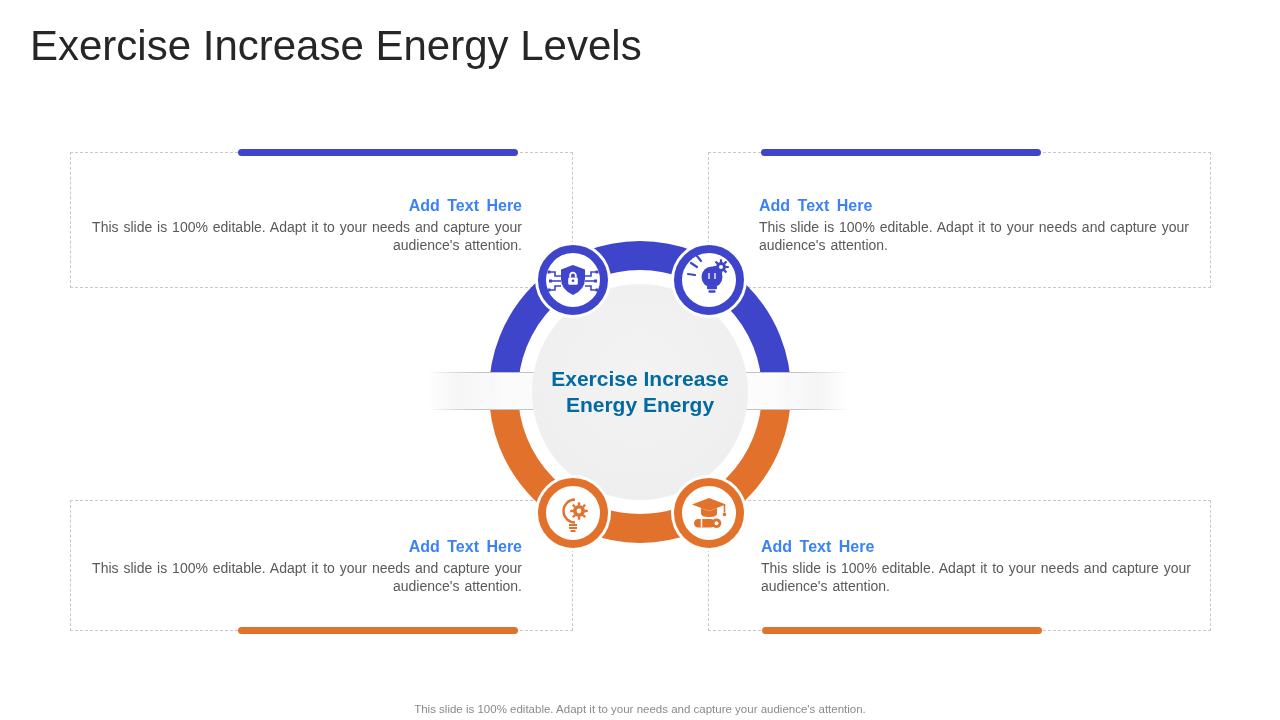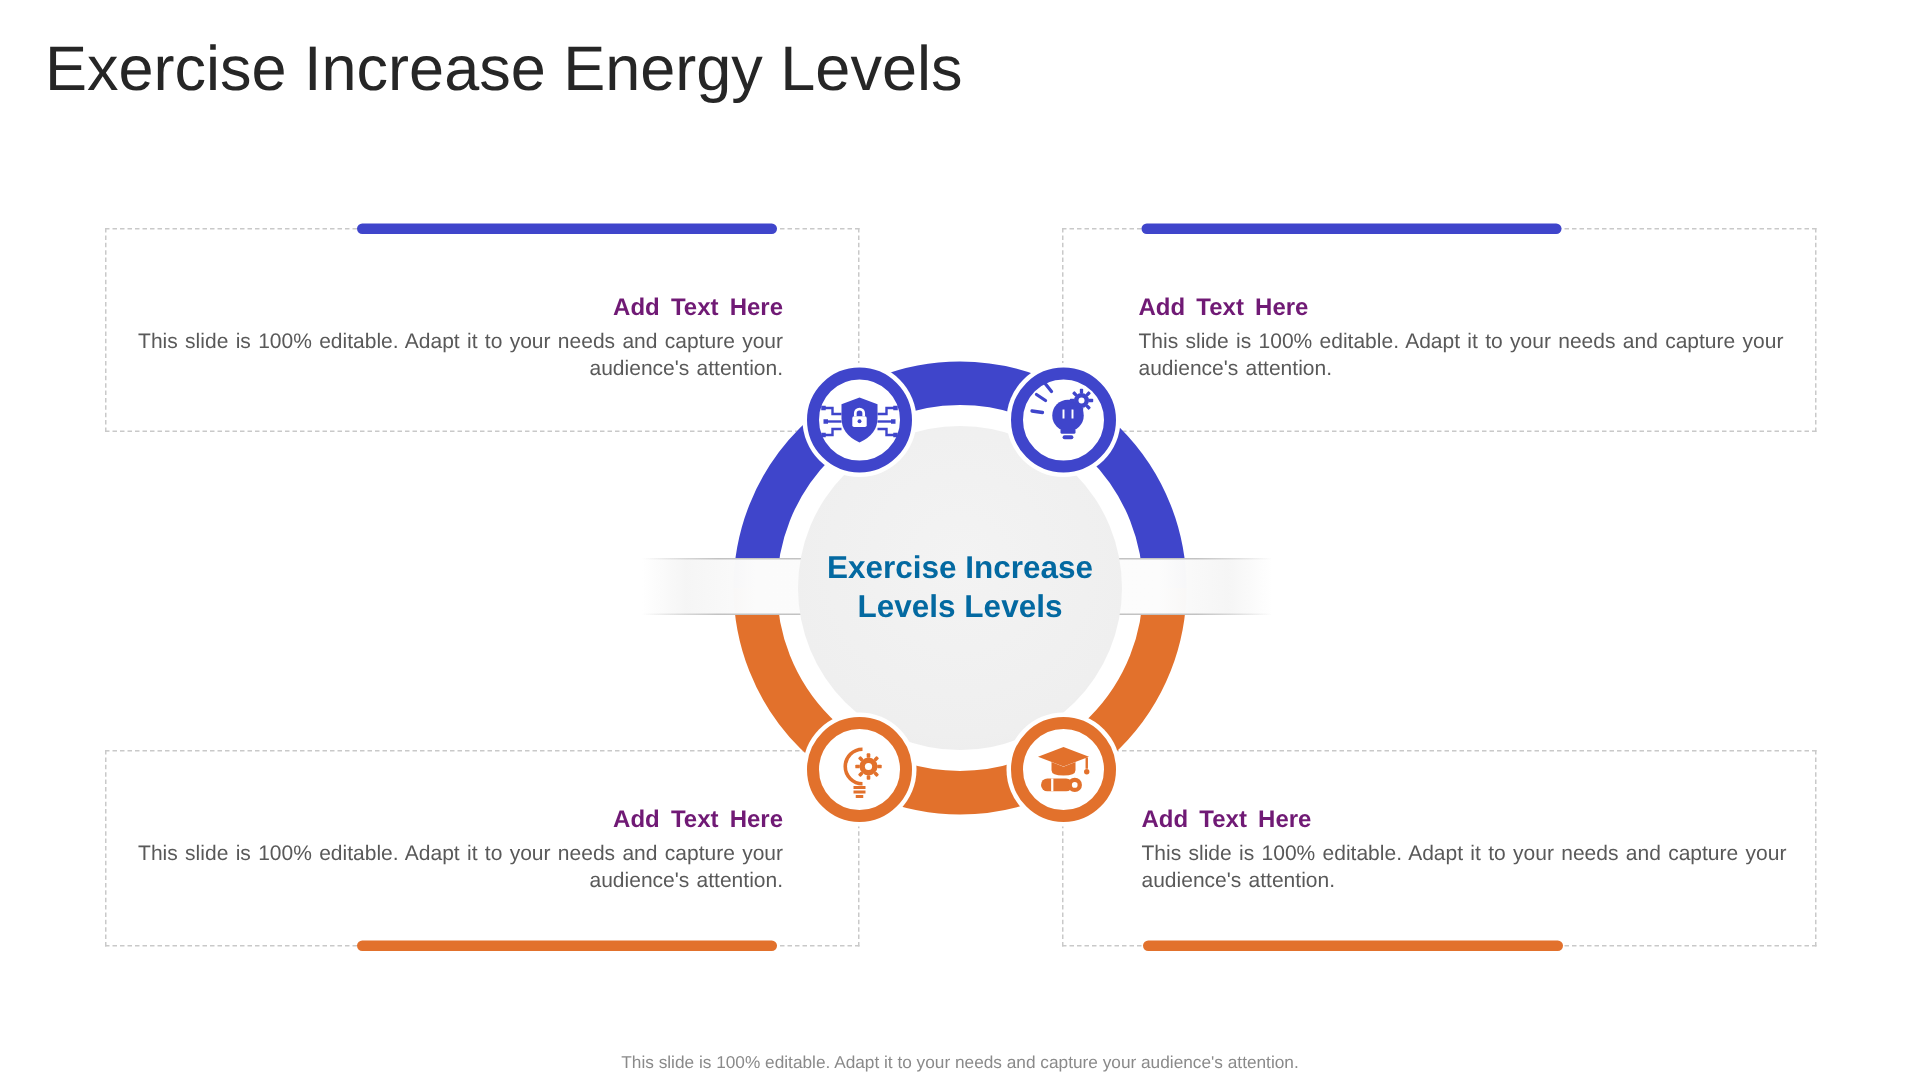--- a/index.html
+++ b/index.html
@@ -8,21 +8,21 @@
 
   .slide-title{position:absolute;left:30px;top:22px;font-size:42px;line-height:48px;
                color:#262626;font-weight:400;letter-spacing:0;}
 
   
   .tbox{position:absolute;border:1px dashed #c9c9c9;box-sizing:border-box;background:#ffffff00;}
   .tbox.tl{left:70px;top:152px;width:503px;height:136px;text-align:right;padding:44px 50px 0 8px;}
   .tbox.tr{left:708px;top:152px;width:503px;height:136px;text-align:left;padding:44px 10px 0 50px;}
   .tbox.bl{left:70px;top:500px;width:503px;height:131px;text-align:right;padding:37px 50px 0 8px;}
   .tbox.br{left:708px;top:500px;width:503px;height:131px;text-align:left;padding:37px 10px 0 52px;}
-  .tb-heading{font-size:16px;font-weight:bold;color:#701a75;word-spacing:3px;margin-bottom:3px;}
+  .tb-heading{font-size:16px;font-weight:bold;color:#3b82f6;word-spacing:3px;margin-bottom:3px;}
   .tb-body{font-size:14px;line-height:18px;color:#595959;word-spacing:1px;}
 
   .bar{position:absolute;width:280px;height:7px;border-radius:4px;}
   .bar.blue{background:#3f45cb;}
   .bar.orange{background:#e2712c;}
   .tl .bar{top:-4px;left:167px;}
   .tr .bar{top:-4px;left:52px;}
   .bl .bar{bottom:-4px;left:167px;}
   .br .bar{bottom:-4px;left:53px;}
 
@@ -88,21 +88,21 @@
 
     <div class="band">
       <div class="band-edge te"></div>
       <div class="band-edge be"></div>
     </div>
 
     <div class="inner-circle"></div>
 
     <div class="center-label">
       <div>Exercise Increase</div>
-      <div>Levels Levels</div>
+      <div>Energy Energy</div>
     </div>
 
     <svg viewBox="0 0 440 330">
 
       <g transform="translate(153,53)">
         <circle r="38" fill="#ffffff"></circle>
         <circle r="31" fill="#ffffff" stroke="#3f45cb" stroke-width="8"></circle>
         <g>
           <g stroke="#3f45cb" stroke-width="1.6" fill="none">
             <path d="M-12,-4 h-6 v-4 h-5"></path>

